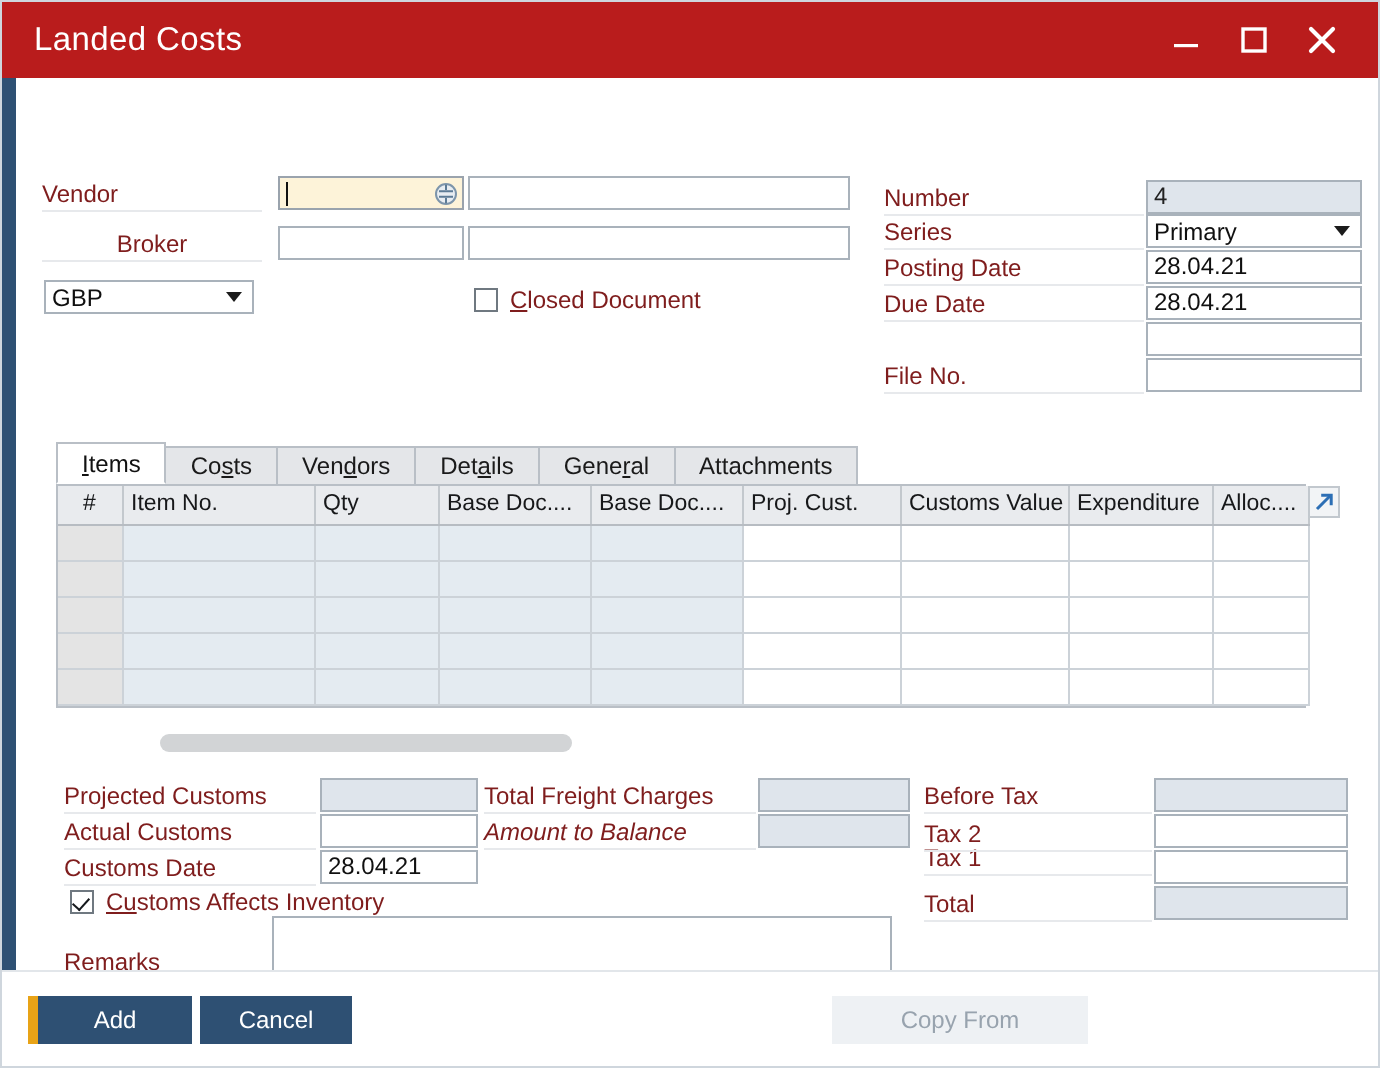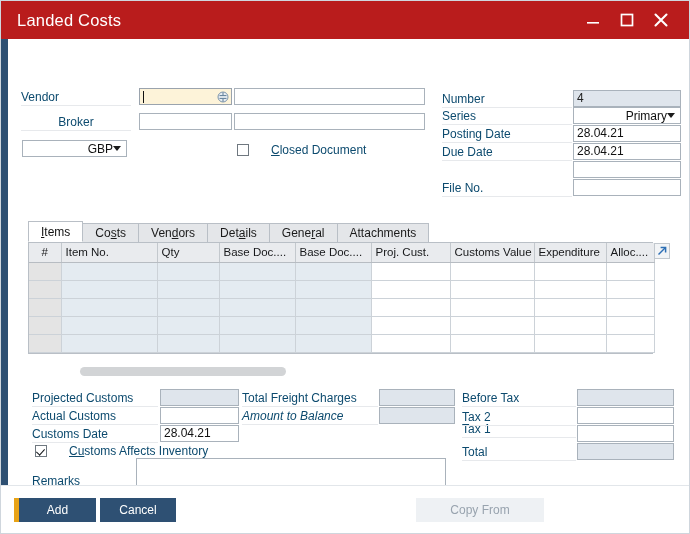--- a/index.html
+++ b/index.html
@@ -68,21 +68,21 @@
     flex: 1 1 auto;
     position: relative;
     background: #ffffff;
     padding: 0;
     min-width: 0;
   }
 
   
   .lbl {
     font-size: 12px;
-    color: #0c4a6e;
+    color: #7f1d1d;
     white-space: nowrap;
     line-height: 16px;
   }
   .fld {
     height: 17px;
     border: 1px solid #a9b2bb;
     background: #ffffff;
     font-family: "Liberation Sans", sans-serif;
     font-size: 12px;
     color: #101010;
@@ -122,31 +122,31 @@
     height: 17px;
     border: 1px solid #a9b2bb;
     background: #ffffff;
     display: flex;
     align-items: center;
     font-size: 12px;
     padding: 0 2px 0 3px;
     color: #101010;
     position: relative;
   }
-  .combo .cval { flex: 1 1 auto; white-space: nowrap; overflow: hidden; text-align: right; }
+  .combo .cval { flex: 1 1 auto; white-space: nowrap; overflow: hidden; }
   .arrow-dn {
     width: 0; height: 0;
     border-left: 4.5px solid transparent;
     border-right: 4.5px solid transparent;
     border-top: 5px solid #1b1b1b;
     margin-right: 3px;
   }
 
   
-  .cbrow { display: flex; align-items: center; gap: 22px; }
+  .cbrow { display: flex; align-items: center; gap: 6px; }
   .cbox {
     width: 12px; height: 12px;
     border: 1px solid #6f7880;
     background: #fff;
     position: relative;
     flex: 0 0 12px;
   }
   .cbox.checked::after {
     content: "";
     position: absolute;

